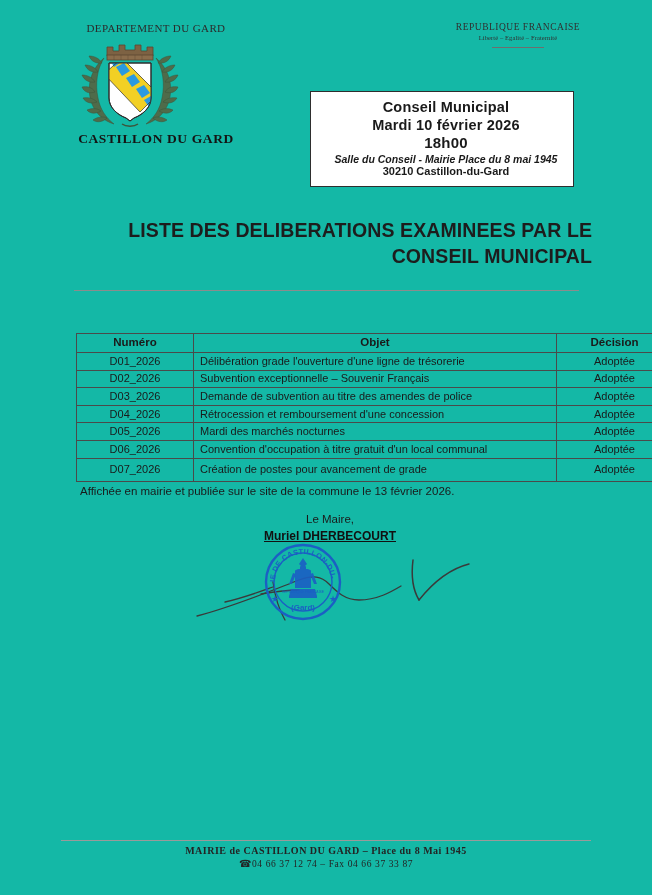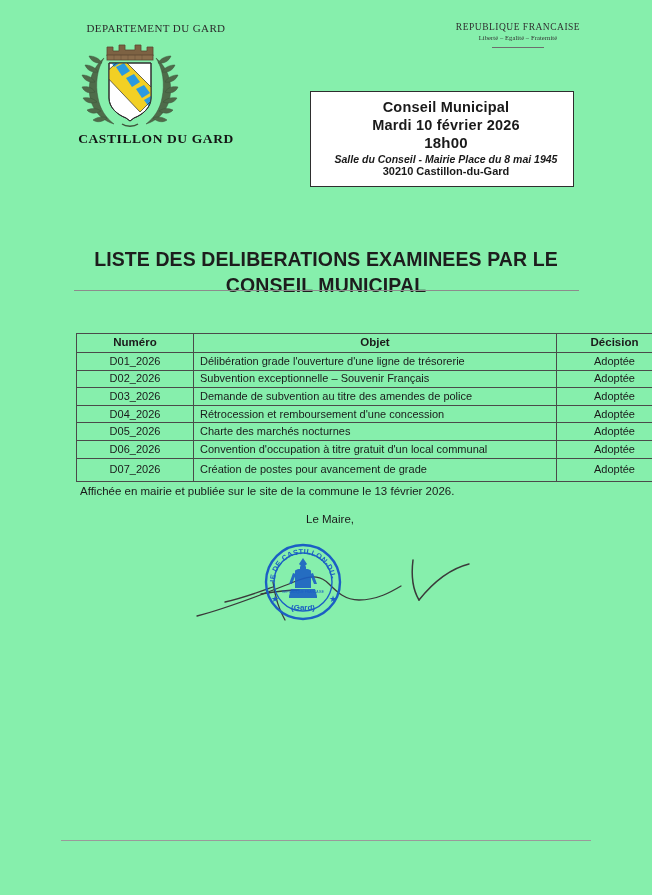--- a/index.html
+++ b/index.html
@@ -13,21 +13,21 @@
     position: relative;
     overflow: hidden;
     font-family: "Liberation Sans", sans-serif;
     color: #1a1a1a;
     -webkit-font-smoothing: antialiased;
   }
 
   .page {
     position: absolute;
     inset: 0;
-    background: #86efac;
+    background: #14b8a6;
   }
 
   
   .header {
     position: absolute;
     top: 0;
     left: 0;
     width: 652px;
     height: 200px;
   }
@@ -117,27 +117,26 @@
   .m-time   { font-size: 15px; font-weight: bold; letter-spacing: 0.2px; }
   .m-place  { font-size: 10.5px; font-weight: bold; font-style: italic; }
   .m-city   { font-size: 11px; font-weight: bold; }
 
   
   .doc-title {
     position: absolute;
     left: 60px;
     top: 218px;
     width: 532px;
-    text-align: center;
+    text-align: right;
     font-size: 19.5px;
     font-weight: bold;
     line-height: 1.32;
     letter-spacing: 0.1px;
     color: #1d1d1d;
-    margin-top: 29px;
   }
 
   .title-rule {
     position: absolute;
     left: 74px;
     top: 290px;
     width: 505px;
     height: 1px;
     background: #8c8c8c;
   }
@@ -363,40 +362,41 @@
         <td class="col-obj">Demande de subvention au titre des amendes de police</td>
         <td class="col-dec">Adoptée</td>
       </tr>
       <tr>
         <td class="col-num">D04_2026</td>
         <td class="col-obj">Rétrocession et remboursement d'une concession</td>
         <td class="col-dec">Adoptée</td>
       </tr>
       <tr>
         <td class="col-num">D05_2026</td>
-        <td class="col-obj">Charte des marchés nocturnes</td>
+        <td class="col-obj">Mardi des marchés nocturnes</td>
         <td class="col-dec">Adoptée</td>
       </tr>
       <tr>
         <td class="col-num">D06_2026</td>
         <td class="col-obj">Convention d'occupation à titre gratuit d'un local communal</td>
         <td class="col-dec">Adoptée</td>
       </tr>
       <tr class="tall">
         <td class="col-num">D07_2026</td>
         <td class="col-obj">Création de postes pour avancement de grade</td>
         <td class="col-dec">Adoptée</td>
       </tr>
     </tbody>
   </table>
 
   <div class="notice">Affichée en mairie et publiée sur le site de la commune le 13 février 2026.</div>
 
   <div class="sign-block">
     <div class="sign-role">Le Maire,</div>
+    <div class="sign-name">Muriel DHERBECOURT</div>
   </div>
 
   <div class="ink-layer">
     <svg viewBox="0 0 290 110" xmlns="http://www.w3.org/2000/svg">
 
       <g fill="none" stroke="#3a3a3a" stroke-width="1.3" stroke-linecap="round">
         <path d="M2 76 C40 66 78 50 104 40 C118 35 126 36 134 44 C142 52 150 60 164 60 C182 60 196 52 206 46"></path>
         <path d="M30 62 C48 58 64 52 78 47"></path>
         <path d="M78 42 C80 56 84 70 90 80"></path>
         <path d="M66 54 C78 52 92 50 104 50"></path>
@@ -432,14 +432,20 @@
       </g>
 
       <g fill="none" stroke="#3a3a3a" stroke-width="1.5" stroke-linecap="round">
         <path d="M218 20 C216 36 218 50 224 60"></path>
         <path d="M224 60 C240 40 258 28 274 24"></path>
       </g>
     </svg>
   </div>
 
   <div class="footer-rule"></div>
+  <div class="footer">
+    <div class="footer-line1">MAIRIE de CASTILLON DU GARD – Place du 8 Mai 1945</div>
+    <div class="footer-line2">
+      <span class="phone-glyph">☎</span><span>04 66 37 12 74 – Fax 04 66 37 33 87</span>
+    </div>
+  </div>
 
 </div>
 
 </body></html>

